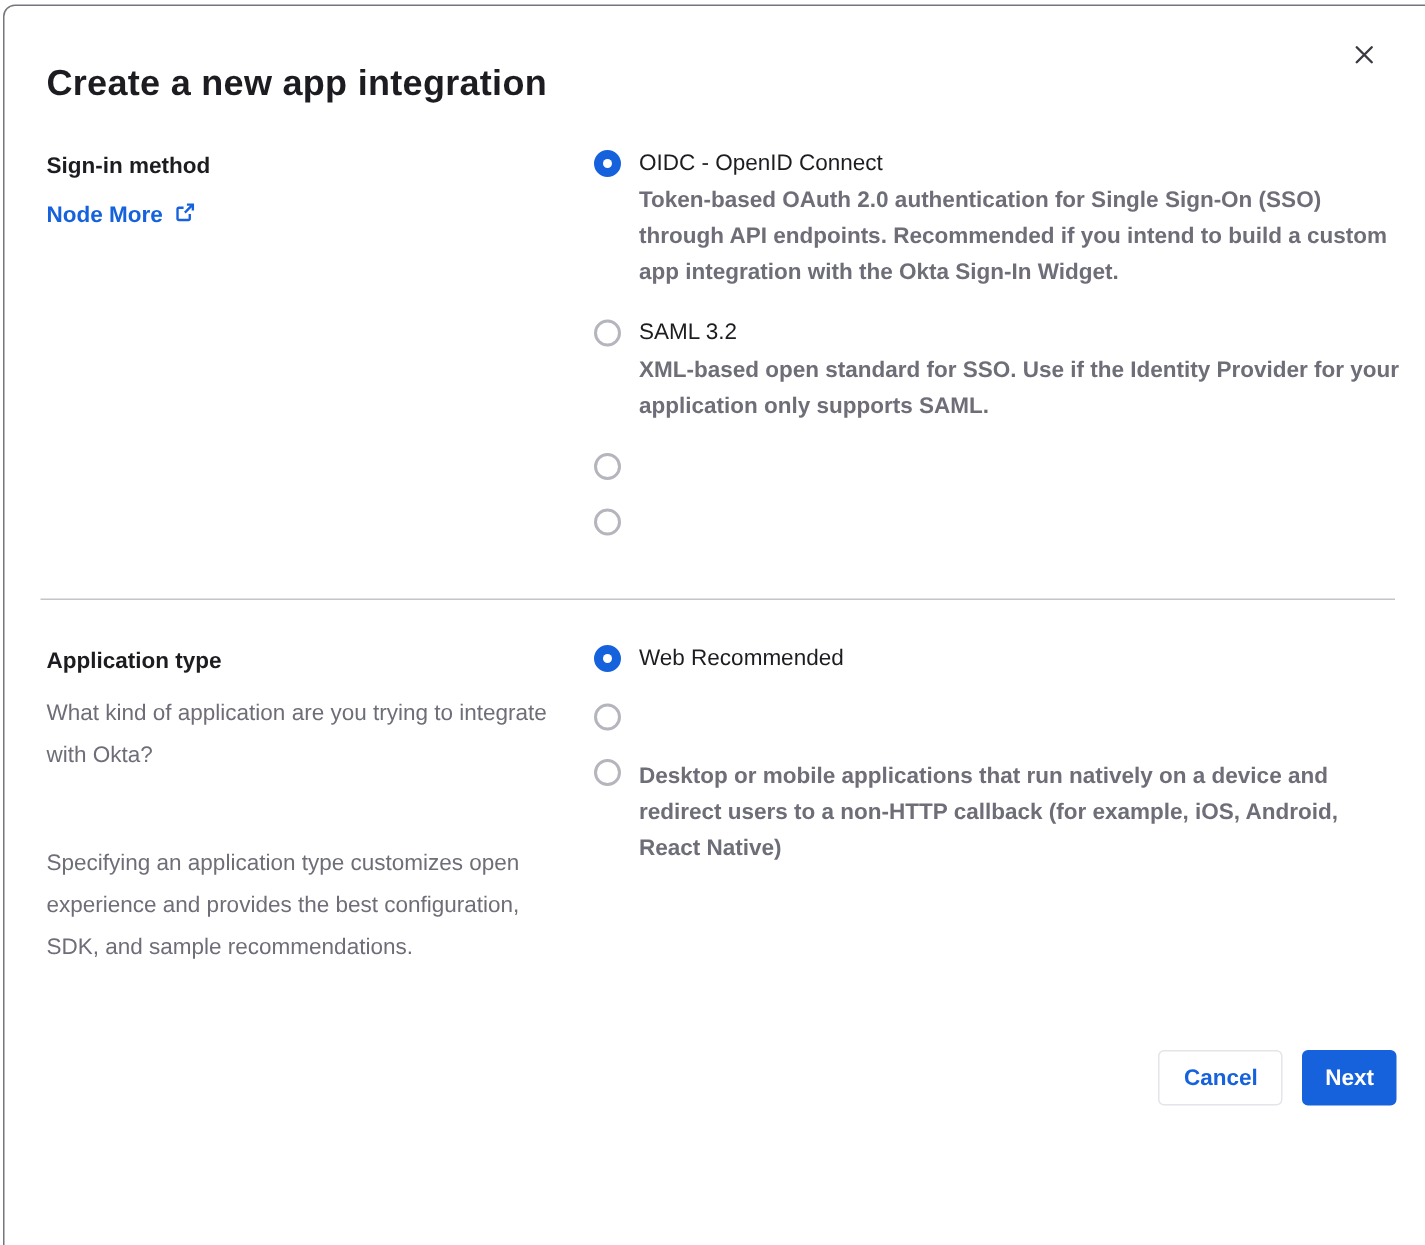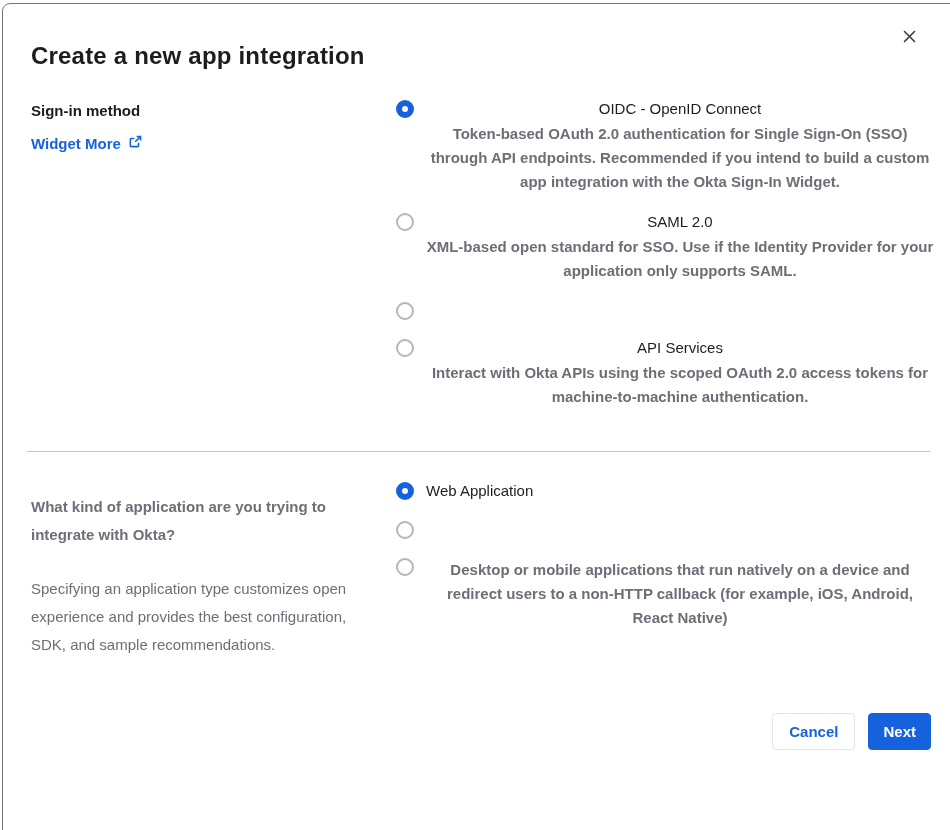--- a/index.html
+++ b/index.html
@@ -61,21 +61,21 @@
     text-decoration: none;
     width: fit-content;
   }
   .left-col p.helper {
     font-size: 15px;
     color: #6e6e78;
     line-height: 28px;
     margin: 0 0 16px 0;
     max-width: 345px;
   }
-  .left-col p.helper.first { margin-top: 11px; margin-bottom: 26px; font-weight: bold; }
+  .left-col p.helper.first { margin-top: 11px; margin-bottom: 44px; }
 
   .options { display: flex; flex-direction: column; gap: 17px; margin-top: -2px; }
   .option { display: flex; align-items: flex-start; gap: 12px; }
   .radio {
     flex: 0 0 auto;
     width: 18px; height: 18px;
     border-radius: 50%;
     border: 2px solid #b5b5bd;
     background: #ffffff;
     margin-top: 2px;
@@ -85,21 +85,21 @@
   .radio.selected { border-color: #1662dd; background: #1662dd; }
   .radio.selected::after {
     content: "";
     position: absolute;
     left: 50%; top: 50%;
     width: 6px; height: 6px;
     margin: -3px 0 0 -3px;
     border-radius: 50%;
     background: #ffffff;
   }
-  .option-text { max-width: 508px; text-align: center; }
+  .option-text { max-width: 508px; }
   .option-label {
     font-size: 15px;
     color: #1d1d21;
     line-height: 22px;
     cursor: pointer;
     display: block;
   }
   .option-desc {
     font-size: 15px;
     color: #6e6e78;
@@ -155,70 +155,67 @@
       </svg>
     </span>
   </button>
 
   <h1 class="modal-title">Create a new app integration</h1>
 
   <div class="section section-first">
     <div class="left-col">
       <p class="section-label">Sign-in method</p>
       <a href="#" class="learn-more">
-        <span>Widget More</span>
+        <span>Node More</span>
         <span>
           <svg width="15" height="15" viewBox="0 0 16 16">
             <path d="M11.2 9.2 V12.6 a0.9 0.9 0 0 1 -0.9 0.9 H3.4 a0.9 0.9 0 0 1 -0.9 -0.9 V5.7 a0.9 0.9 0 0 1 0.9 -0.9 H6.8" fill="none" stroke="#1662dd" stroke-width="1.7"></path>
             <path d="M9.2 2.6 H13.4 V6.8" fill="none" stroke="#1662dd" stroke-width="1.7"></path>
             <path d="M13 3 L7.7 8.3" fill="none" stroke="#1662dd" stroke-width="1.7"></path>
           </svg>
         </span>
       </a>
     </div>
     <div class="options">
       <div class="option">
         <span class="radio selected"></span>
         <div class="option-text">
           <span class="option-label">OIDC - OpenID Connect</span>
           <p class="option-desc">Token-based OAuth 2.0 authentication for Single Sign-On (SSO) through API endpoints. Recommended if you intend to build a custom app integration with the Okta Sign-In Widget.</p>
         </div>
       </div>
       <div class="option">
         <span class="radio"></span>
         <div class="option-text">
-          <span class="option-label">SAML 2.0</span>
+          <span class="option-label">SAML 3.2</span>
           <p class="option-desc">XML-based open standard for SSO. Use if the Identity Provider for your application only supports SAML.</p>
         </div>
       </div>
       <div class="option">
         <span class="radio"></span>
       </div>
       <div class="option">
         <span class="radio"></span>
-        <div class="option-text">
-          <span class="option-label">API Services</span>
-          <p class="option-desc">Interact with Okta APIs using the scoped OAuth 2.0 access tokens for machine-to-machine authentication.</p>
-        </div>
       </div>
     </div>
   </div>
 
   <hr class="divider">
 
   <div class="section">
     <div class="left-col">
+      <p class="section-label">Application type</p>
       <p class="helper first">What kind of application are you trying to integrate with Okta?</p>
       <p class="helper">Specifying an application type customizes open experience and provides the best configuration, SDK, and sample recommendations.</p>
     </div>
     <div class="options">
       <div class="option">
         <span class="radio selected"></span>
         <div class="option-text">
-          <span class="option-label">Web Application</span>
+          <span class="option-label">Web Recommended</span>
         </div>
       </div>
       <div class="option">
         <span class="radio"></span>
         <div class="option-text">
         </div>
       </div>
       <div class="option">
         <span class="radio"></span>
         <div class="option-text">

